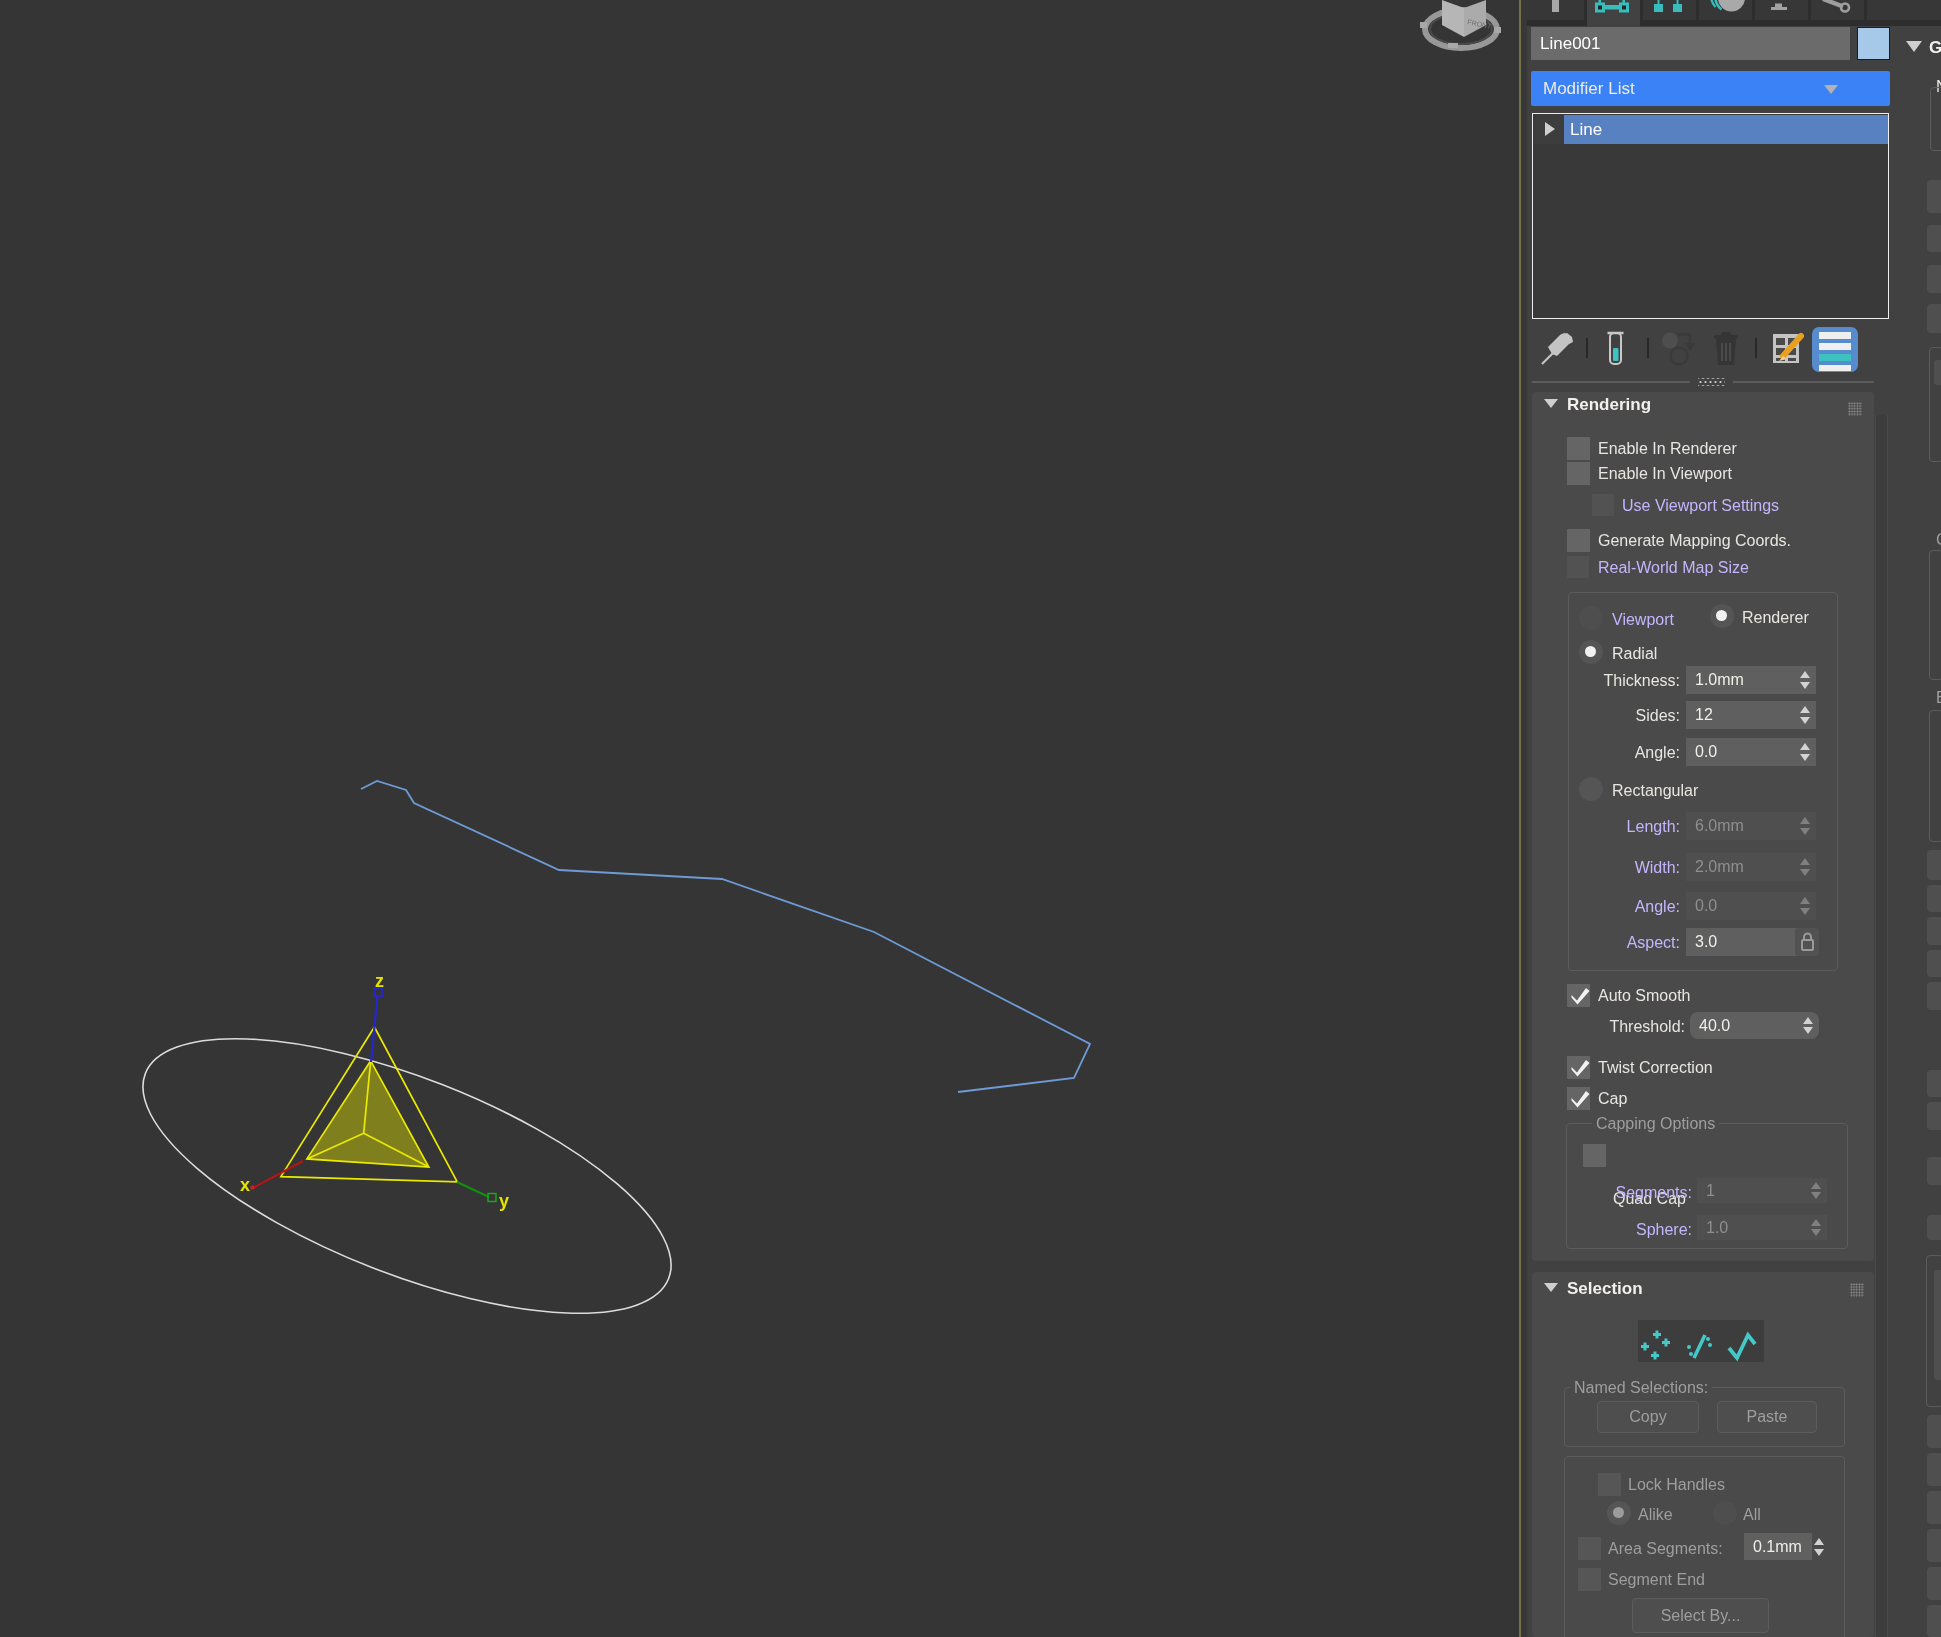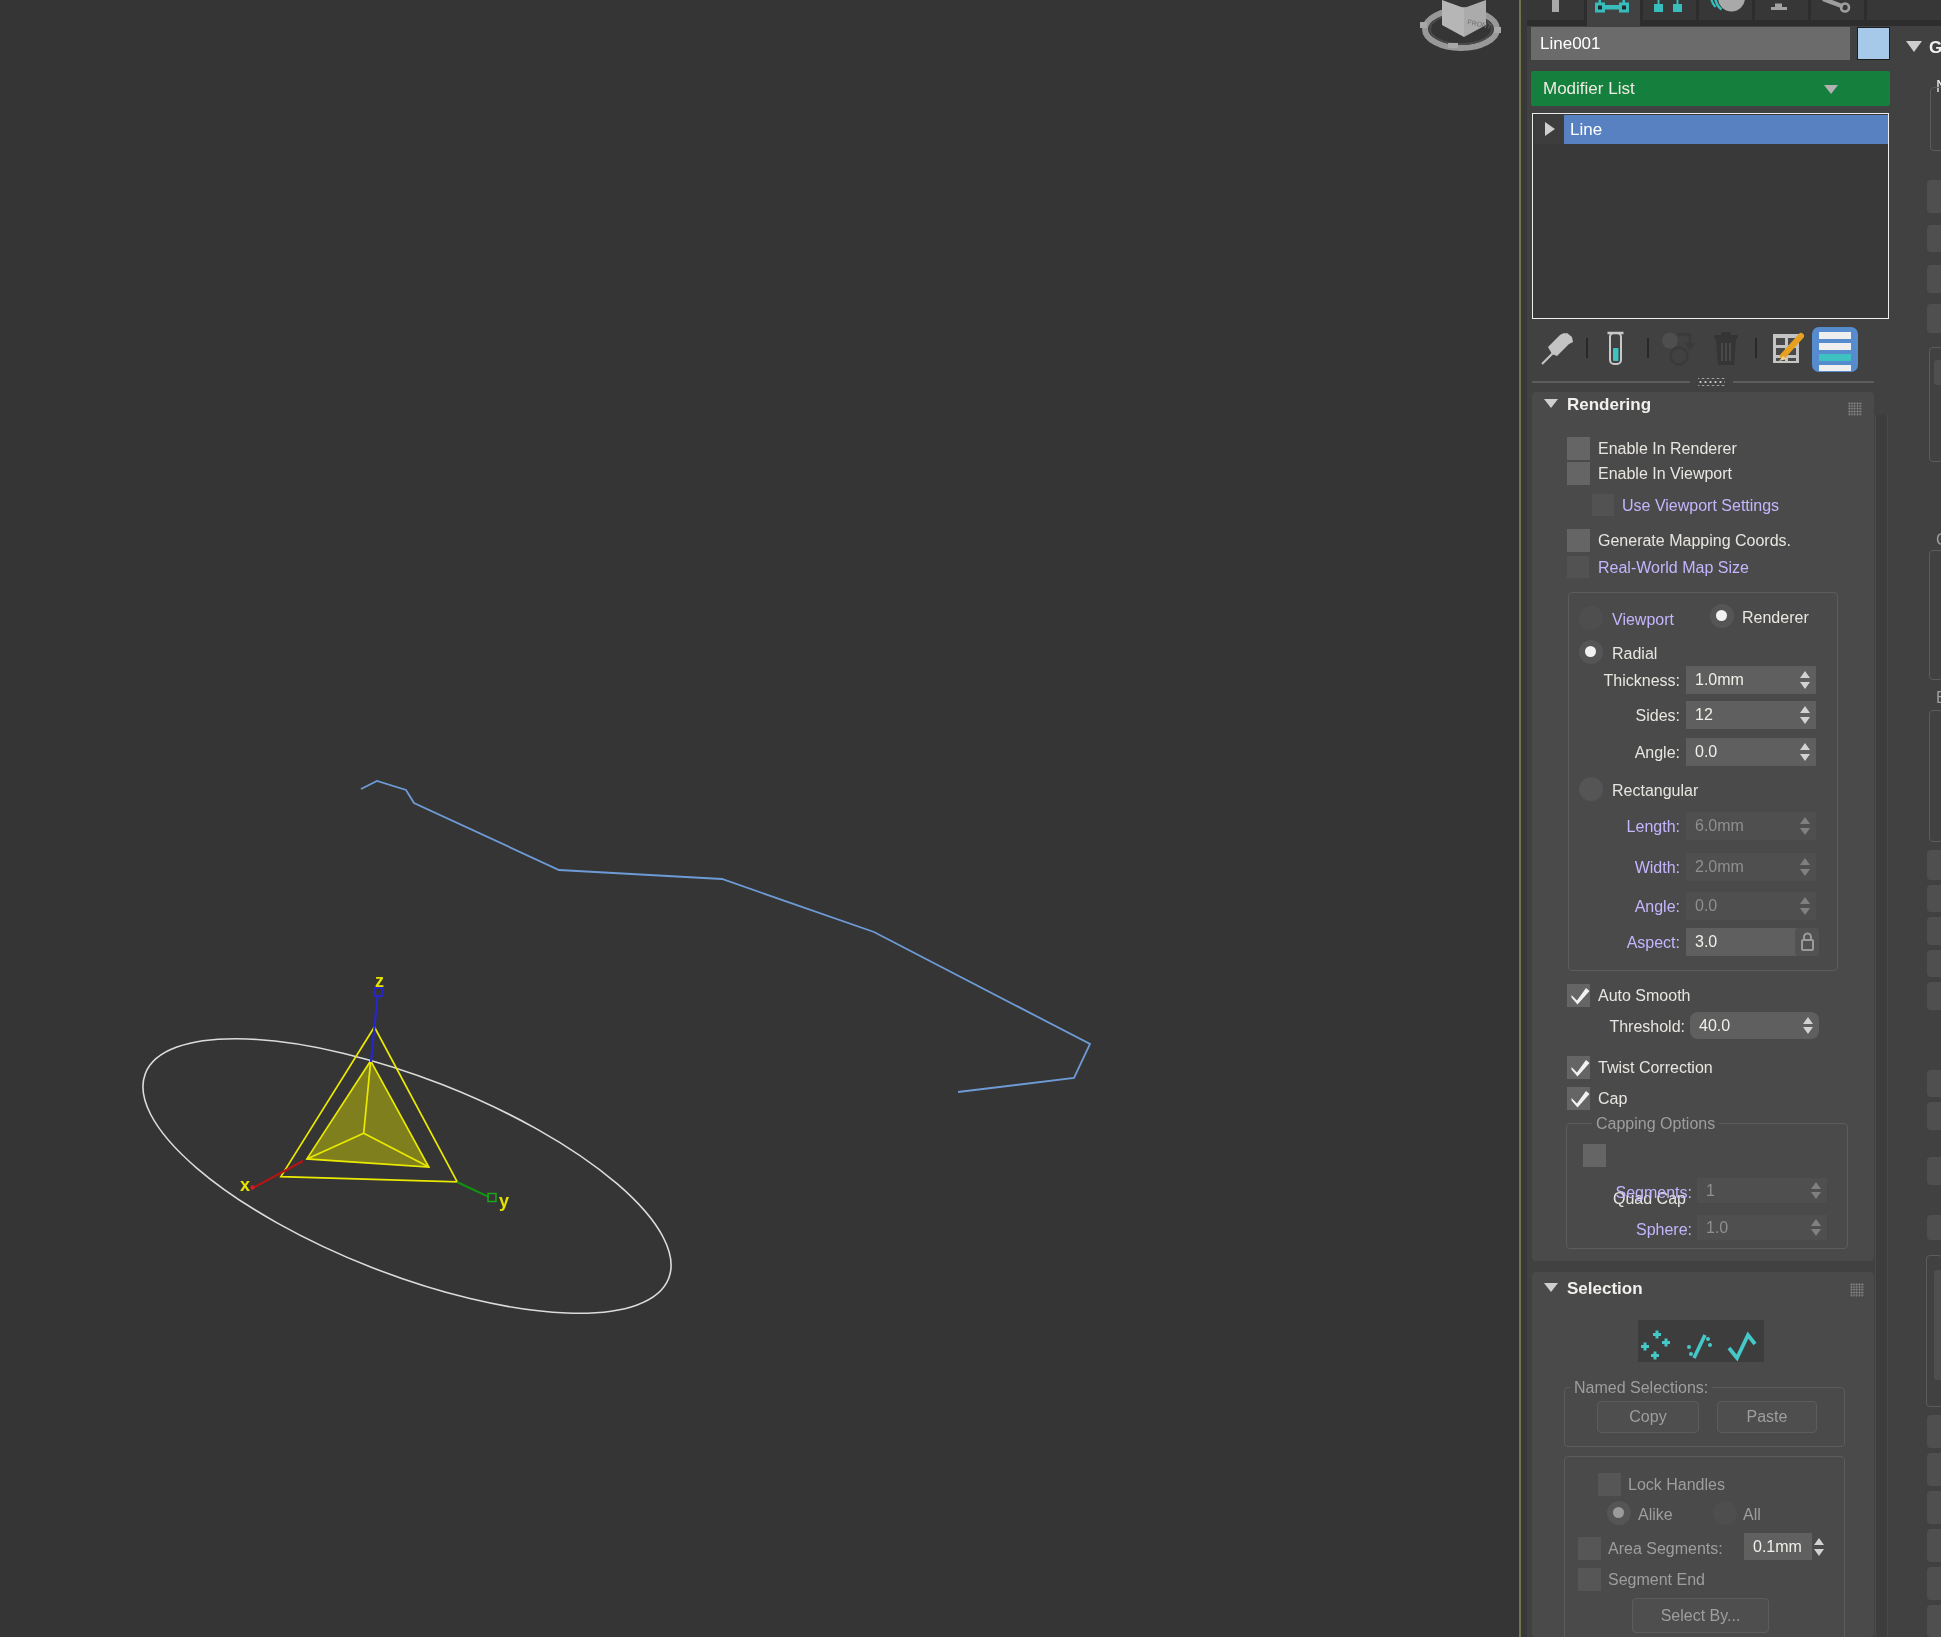--- a/index.html
+++ b/index.html
@@ -123,21 +123,21 @@
 
   <line x1="296" y1="-1" x2="316" y2="6.5" stroke="#9e9e9e" stroke-width="4.5"></line>
   <circle cx="318" cy="7.5" r="4" fill="none" stroke="#9e9e9e" stroke-width="2.6"></circle>
 </svg>
 
 <div class="a" style="left:1531px;top:27px;width:319px;height:33px;background:#6b6b6b;">
   <div class="fv" style="color:#ffffff;font-size:17px;">Line001</div>
 </div>
 <div class="a" style="left:1857px;top:27px;width:33px;height:33px;background:#a6c9ea;border:1px solid #1e1e1e;box-sizing:border-box;"></div>
 
-<div class="a" style="left:1531px;top:71px;width:359px;height:35px;background:#15803d;border-radius:2px;">
+<div class="a" style="left:1531px;top:71px;width:359px;height:35px;background:#3b82f6;border-radius:2px;">
   <div class="fv" style="left:12px;color:#eeebe3;font-size:17px;">Modifier List</div>
   <div class="a" style="right:52px;top:14px;width:0;height:0;border-left:7px solid transparent;border-right:7px solid transparent;border-top:9px solid #b2b2b2;"></div>
 </div>
 
 <div class="a" style="left:1532px;top:113px;width:357px;height:206px;background:#393939;border:1.5px solid #ededed;box-sizing:border-box;">
   <div class="a" style="left:2px;top:1px;width:29px;height:29px;background:#3d3d3d;"></div>
   <div class="a" style="left:12px;top:8px;width:0;height:0;border-top:7px solid transparent;border-bottom:7px solid transparent;border-left:10px solid #cfcfcf;"></div>
   <div class="a" style="left:31px;top:1px;right:0;height:29px;background:#5781c0;">
     <div class="fv" style="left:6px;color:#ffffff;font-size:17px;">Line</div>
   </div>

